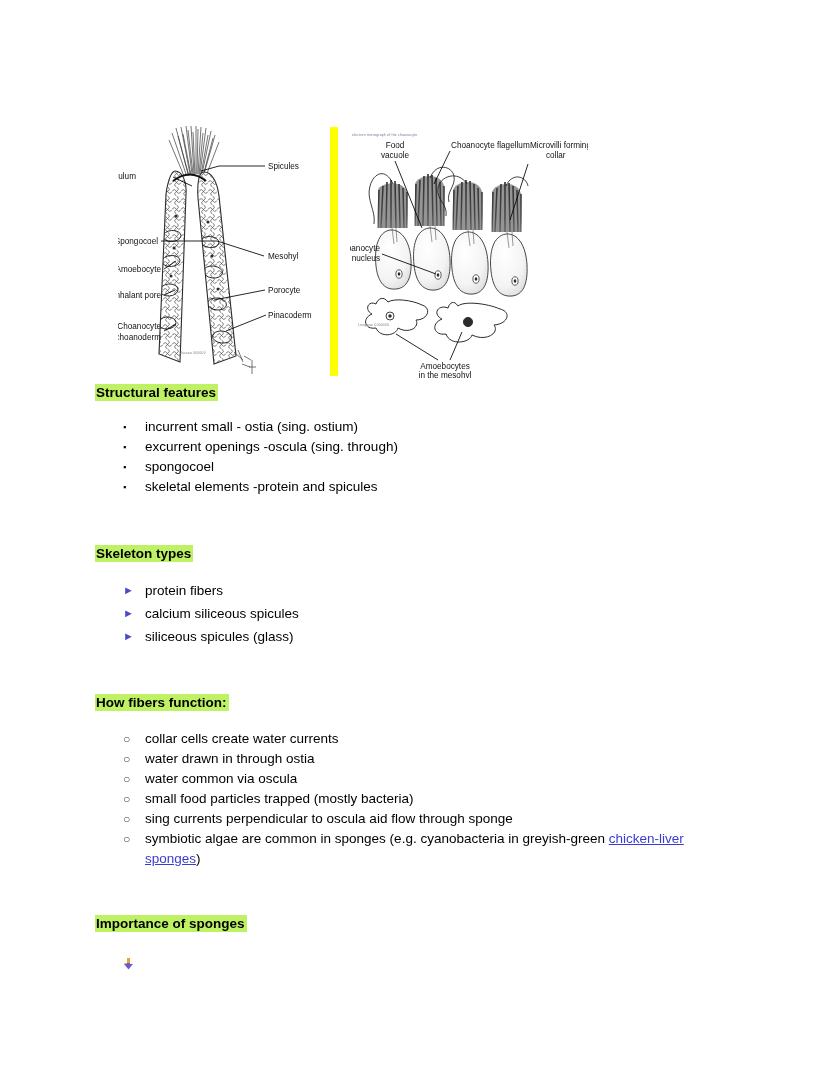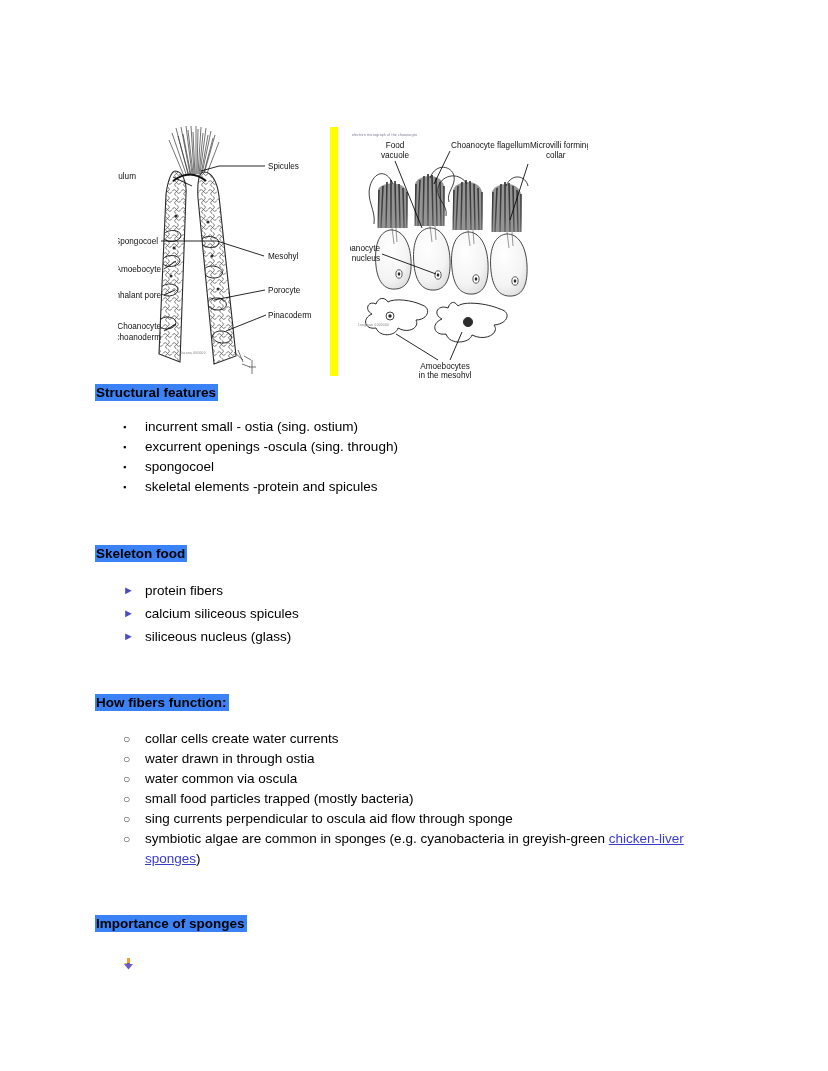--- a/index.html
+++ b/index.html
@@ -70,21 +70,21 @@
 
   .heading {
     font-size: 13.5px;
     font-weight: bold;
     color: #000;
     line-height: 1.35;
     margin: 0;
     display: block;
   }
   .heading span.hl {
-    background: #3b82f6;
+    background: #bef264;
     padding: 1px 2px 1px 1px;
   }
 
   ul.list {
     list-style: none;
     margin: 0;
     padding: 0;
   }
   ul.list li {
     position: relative;
@@ -343,27 +343,27 @@
     <ul class="list">
       <li><span class="marker square">▪</span><span>incurrent small - ostia (sing. ostium)</span></li>
       <li><span class="marker square">▪</span><span>excurrent openings -oscula (sing. through)</span></li>
       <li><span class="marker square">▪</span><span>spongocoel</span></li>
       <li><span class="marker square">▪</span><span>skeletal elements -protein and spicules</span></li>
     </ul>
 
     <div class="gap-c"></div>
 
     <div class="heading">
-      <span class="hl">Skeleton food</span>
+      <span class="hl">Skeleton types</span>
     </div>
     <div class="gap-d"></div>
     <ul class="list">
       <li style="line-height:23px"><span class="marker arrow" style="line-height:23px">►</span><span>protein fibers</span></li>
       <li style="line-height:23px"><span class="marker arrow" style="line-height:23px">►</span><span>calcium siliceous spicules</span></li>
-      <li style="line-height:23px"><span class="marker arrow" style="line-height:23px">►</span><span>siliceous nucleus (glass)</span></li>
+      <li style="line-height:23px"><span class="marker arrow" style="line-height:23px">►</span><span>siliceous spicules (glass)</span></li>
     </ul>
 
     <div class="gap-e"></div>
 
     <div class="heading">
       <span class="hl">How fibers function:</span>
     </div>
     <div class="gap-f"></div>
     <ul class="list">
       <li><span class="marker circle">○</span><span>collar cells create water currents</span></li>

